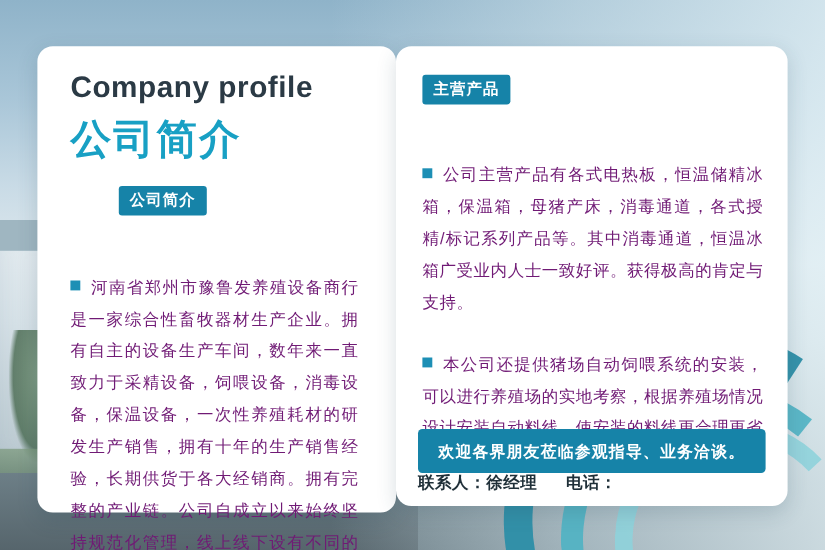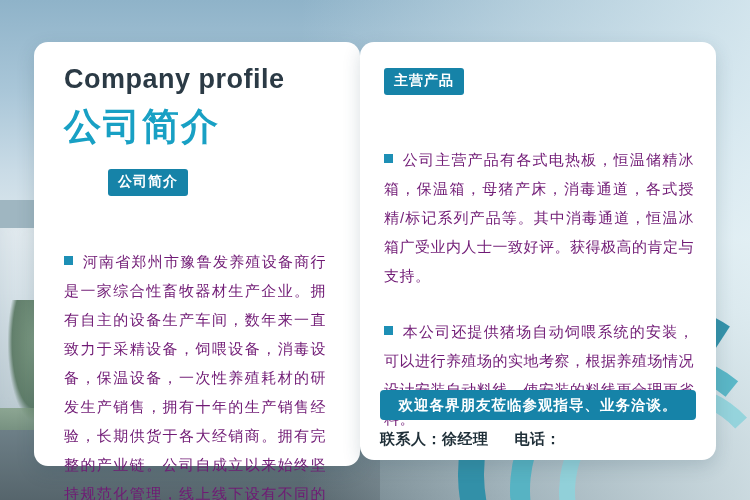--- a/index.html
+++ b/index.html
@@ -214,21 +214,21 @@
   .tag-r1 { position: absolute; left: 24px; top: 26px; }
   .para-r1 { left: 24px; top: 60px; width: 310px; }
   .tag-r2 { position: absolute; left: 24px; top: 198px; }
   .para-r2 { left: 24px; top: 232px; width: 310px; }
 
   .cta-bar {
     position: absolute;
     left: 20px;
     top: 348px;
     width: 316px;
-    height: 30px;
+    height: 40px;
     background: #1683a8;
     border-radius: 4px;
     color: #ffffff;
     font-size: 14.5px;
     font-weight: bold;
     letter-spacing: 1px;
     display: flex;
     align-items: center;
     justify-content: center;
     white-space: nowrap;

